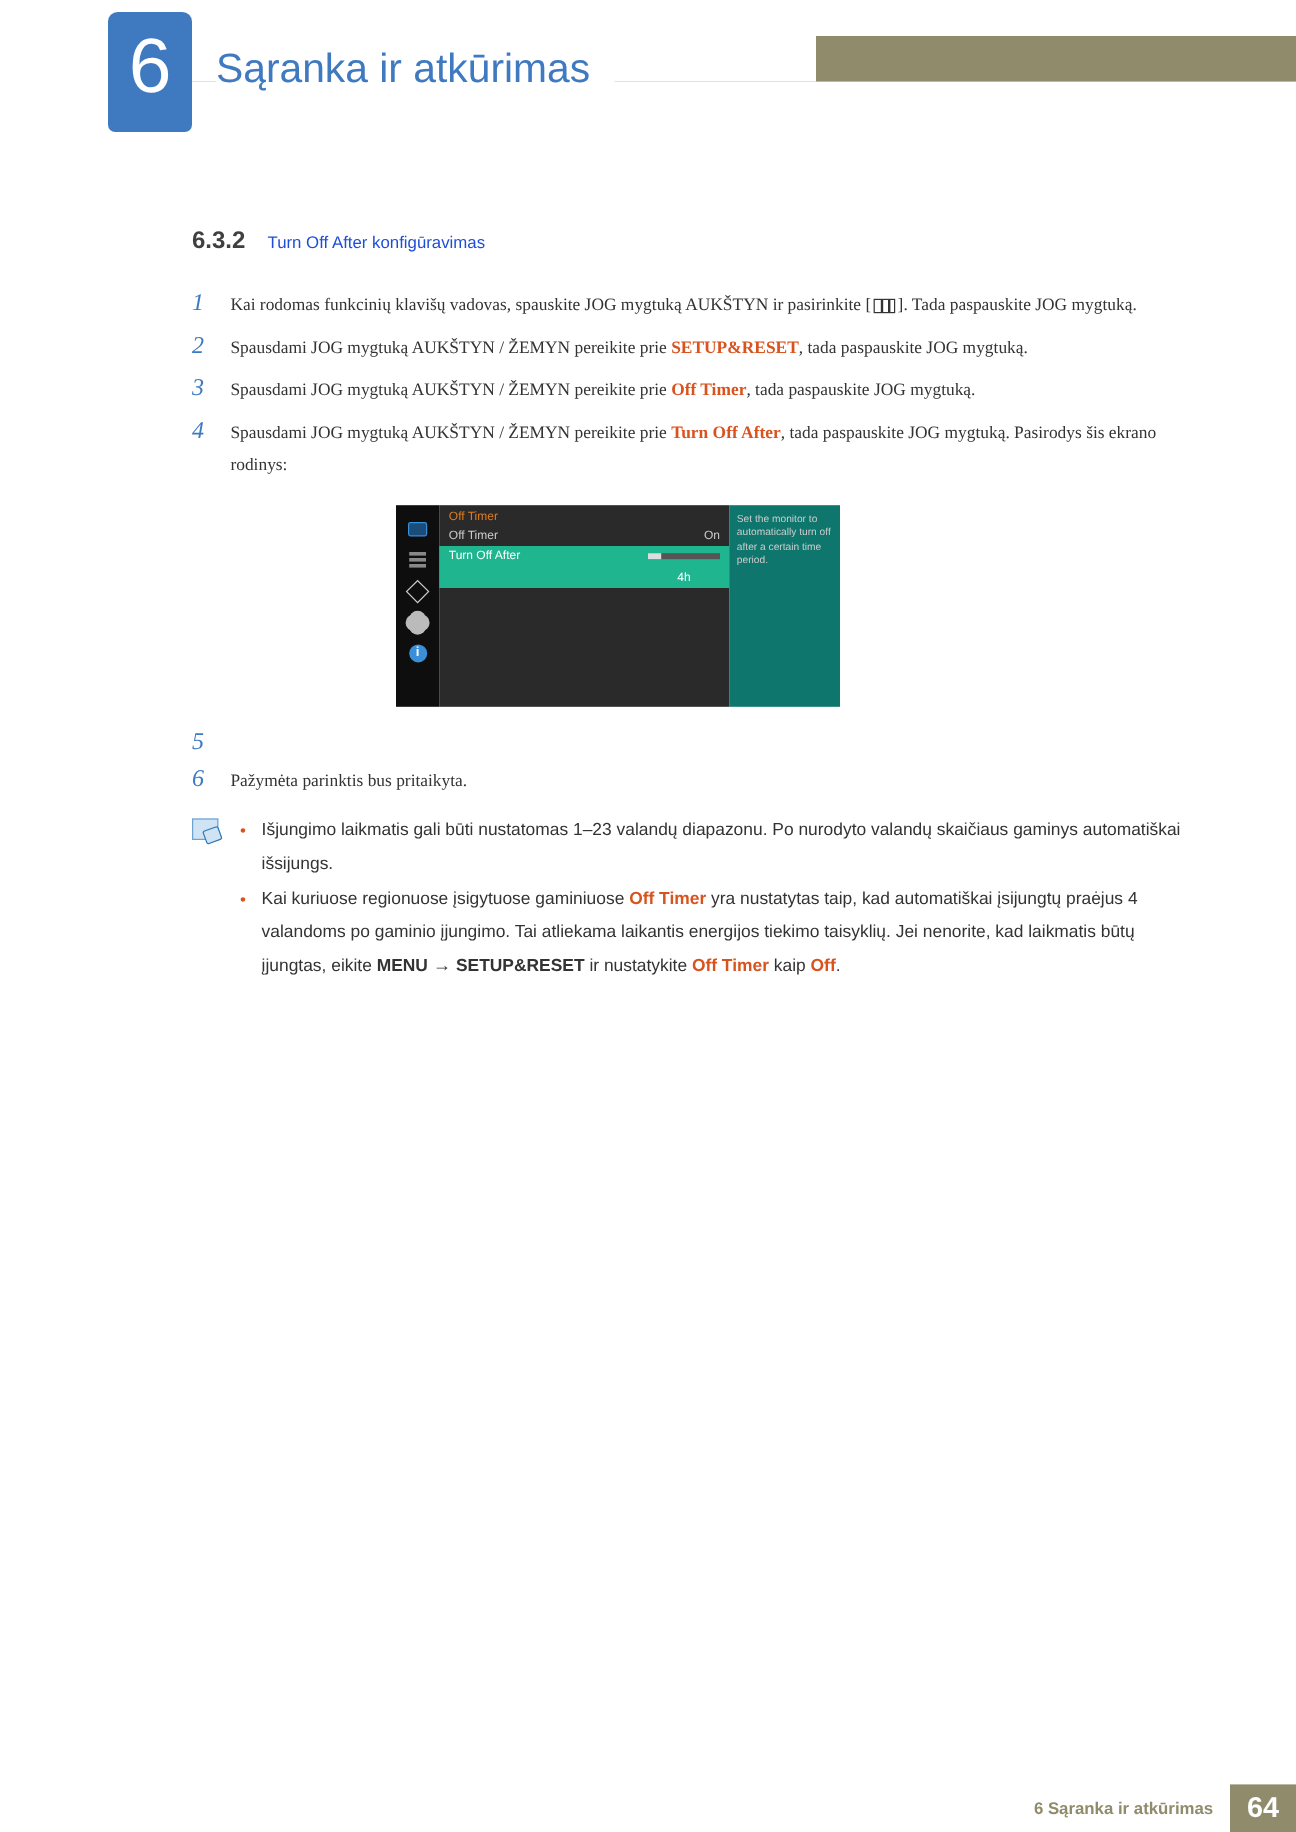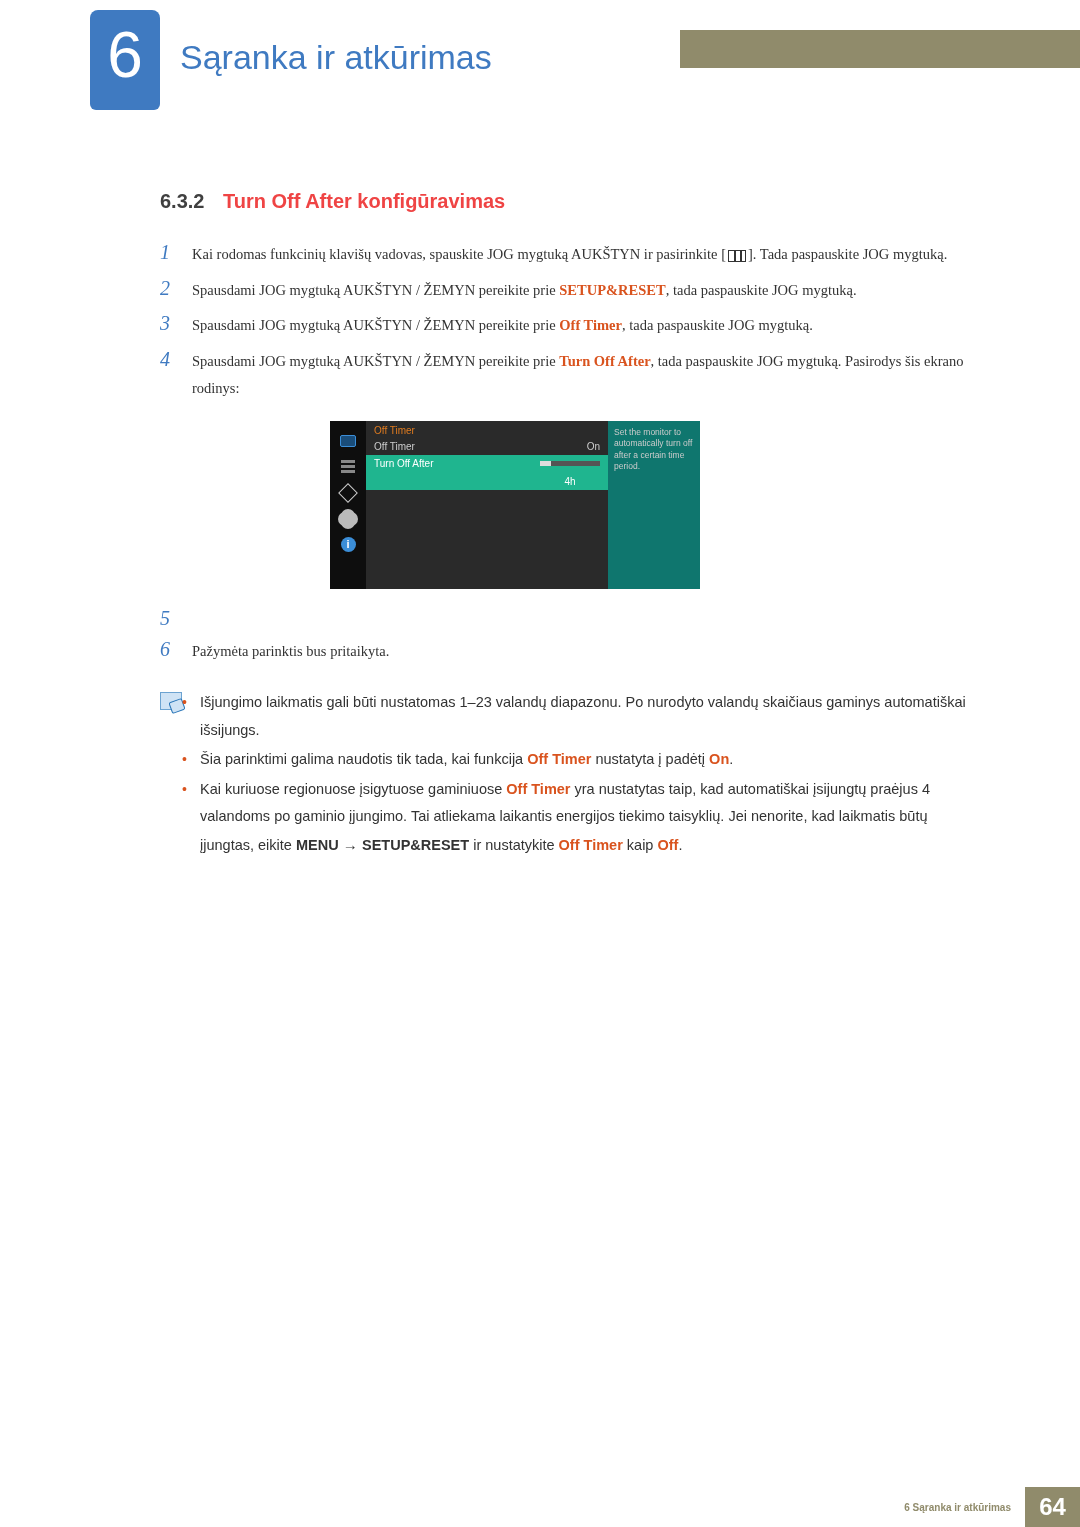--- a/index.html
+++ b/index.html
@@ -71,23 +71,23 @@
   }
   .content {
     padding: 60px 95px 0 160px;
   }
   .section-num {
     color: #404040;
     font-size: 20px;
     font-weight: bold;
   }
   .section-title {
-    color: #ef4444;
-    font-size: 20px;
-    font-weight: bold;
+    color: #1d4ed8;
+    font-size: 14px;
+    font-weight: normal;
     margin-left: 14px;
   }
   .steps {
     margin-top: 28px;
   }
   .step {
     display: flex;
     gap: 14px;
     margin-bottom: 8px;
   }
@@ -171,22 +171,23 @@
   .osd-slider::after{content:"";position:absolute;left:0;top:0;height:100%;width:18%;background:#ddd;}
   .osd-right {
     width: 92px;
     background: #0f766e;
     padding: 6px;
     font-size: 8.5px;
     line-height: 1.35;
   }
 
   .note-block {
-    margin-top: 24px;
-    display: flex;
+    margin-top: 14px;
+    display: flex;
+    gap: 18px;
     justify-content: flex-end;
   }
   .note-badge {
     width: 22px; height: 18px;
     background:#cfe3f5;
     border:1px solid #6ca3d1;
     position:relative;
     margin-top:3px;
     flex-shrink:0;
   }
@@ -214,21 +215,21 @@
 
   .footer {
     position: absolute;
     bottom: 0;
     right: 0;
     display: flex;
     align-items: center;
   }
   .footer-text {
     color: #908b6b;
-    font-size: 10px;
+    font-size: 14px;
     font-weight: bold;
     margin-right: 14px;
   }
   .footer-page {
     background: #908b6b;
     color: #fff;
     font-size: 24px;
     font-weight: bold;
     width: 55px;
     height: 40px;
@@ -335,23 +336,20 @@
     </div>
   </div>
 
   <div class="note-block">
     <div class="note-badge"></div>
     <ul class="note-list">
       <li>
         <span>Išjungimo laikmatis gali būti nustatomas 1–23 valandų diapazonu. Po nurodyto valandų skaičiaus gaminys automatiškai išsijungs.</span>
       </li>
       <li>
-        <span>Šia parinktimi galima naudotis tik tada, kai funkcija </span><span class="emph-orange">Off Timer</span><span> nustatyta į padėtį </span><span class="emph-orange">On</span><span>.</span>
-      </li>
-      <li>
         <span>Kai kuriuose regionuose įsigytuose gaminiuose </span><span class="emph-orange">Off Timer</span><span> yra nustatytas taip, kad automatiškai įsijungtų praėjus 4 valandoms po gaminio įjungimo. Tai atliekama laikantis energijos tiekimo taisyklių. Jei nenorite, kad laikmatis būtų įjungtas, eikite </span><span class="emph-black">MENU</span><span class="arrow"> → </span><span class="emph-black">SETUP&amp;RESET</span><span> ir nustatykite </span><span class="emph-orange">Off Timer</span><span> kaip </span><span class="emph-orange">Off</span><span>.</span>
       </li>
     </ul>
   </div>
 </div>
 
 <div class="footer">
   <div class="footer-text">6 Sąranka ir atkūrimas</div>
   <div class="footer-page">64</div>
 </div>

